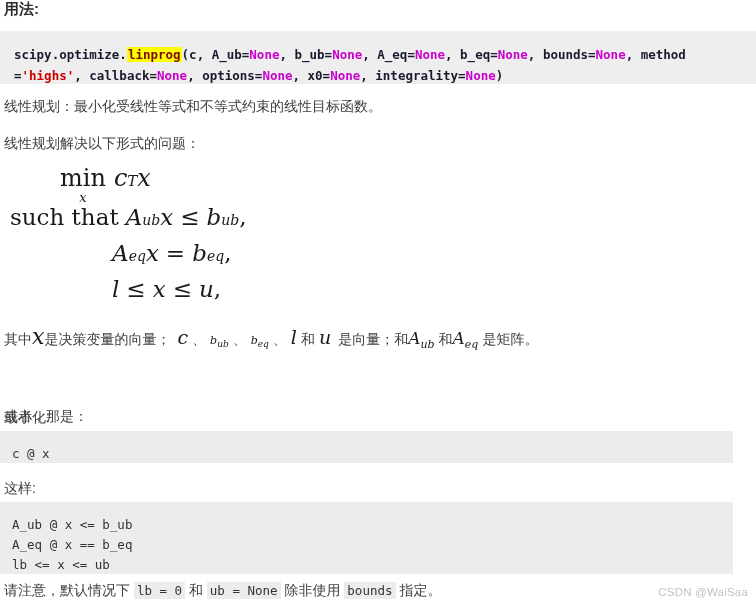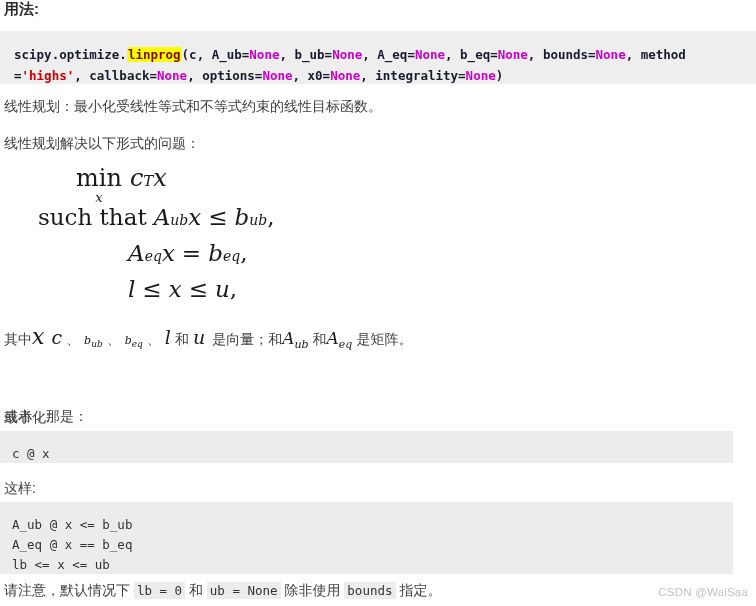--- a/index.html
+++ b/index.html
@@ -75,34 +75,34 @@
   .p2 { top: 133px; }
   .p-where { top: 327px; }
   .p-or { top: 370px; margin-top: 36px; }
   .p-min { top: 407px; }
   .p-such { top: 478px; }
   .p-note { top: 580px; }
 
   
   .math-block {
     position: absolute;
-    left: 16px;
+    left: 0px;
     top: 164px;
     width: 340px;
     font-family: "DejaVu Serif", "Liberation Serif", serif;
     color: #1a1a1a;
   }
   .math-row {
     display: flex;
     align-items: baseline;
     justify-content: flex-end;
     height: 36px;
   }
   .math-row.r1 { justify-content: flex-start; padding-left: 60px; height: 40px; }
-  .math-row.r2 { justify-content: flex-start; padding-left: 22px; }
+  .math-row.r2 { justify-content: flex-start; padding-left: 10px; }
   .math-row.r3, .math-row.r4 { justify-content: flex-start; padding-left: 112px; }
 
   .mi { font-style: italic; }
   .mop { font-style: normal; }
   .mtxt { font-style: normal; }
 
   .minlim {
     display: inline-flex;
     flex-direction: column;
     align-items: center;
@@ -239,20 +239,21 @@
         <span class="f23 mop">≤</span>
         <span class="sp"></span>
         <span class="f23 mi">u</span>
         <span class="f23 mop">,</span>
     </div>
   </div>
 
   <div class="para p-where">
     <span class="cn">其中</span>
       <span class="imath im-lg">x</span>
+      <span class="cn">是决策变量的向量；</span>
       <span class="sp"></span>
       <span class="imath im-md">c</span>
       <span class="spn"></span>
       <span class="cn">、</span>
       <span class="spn"></span>
       <span class="imath im-sm"><span>b</span><span class="sb">ub</span></span>
       <span class="spn"></span>
       <span class="cn">、</span>
       <span class="spn"></span>
       <span class="imath im-sm"><span>b</span><span class="sb">eq</span></span>

